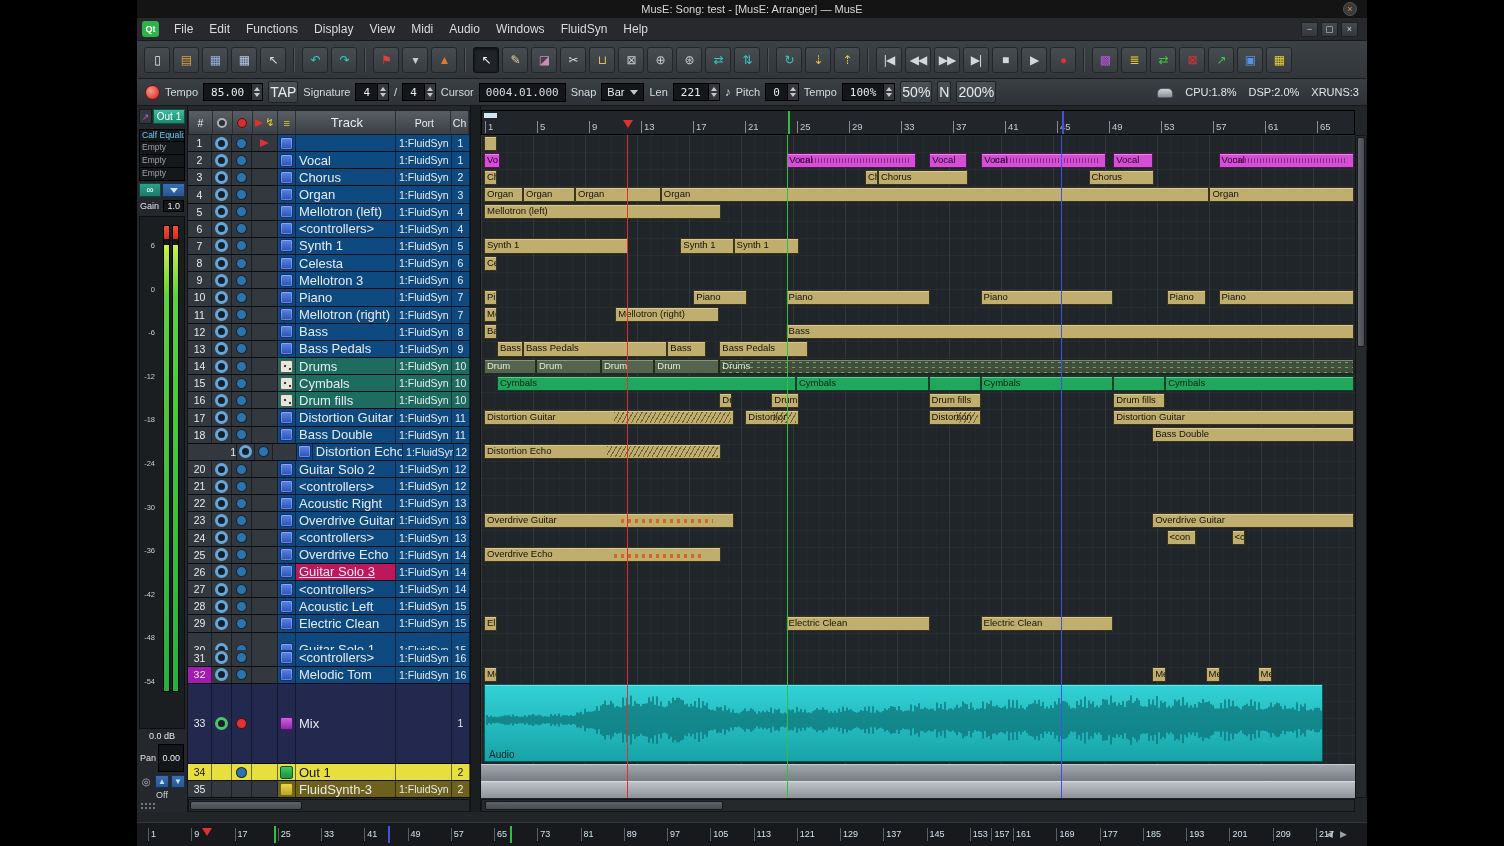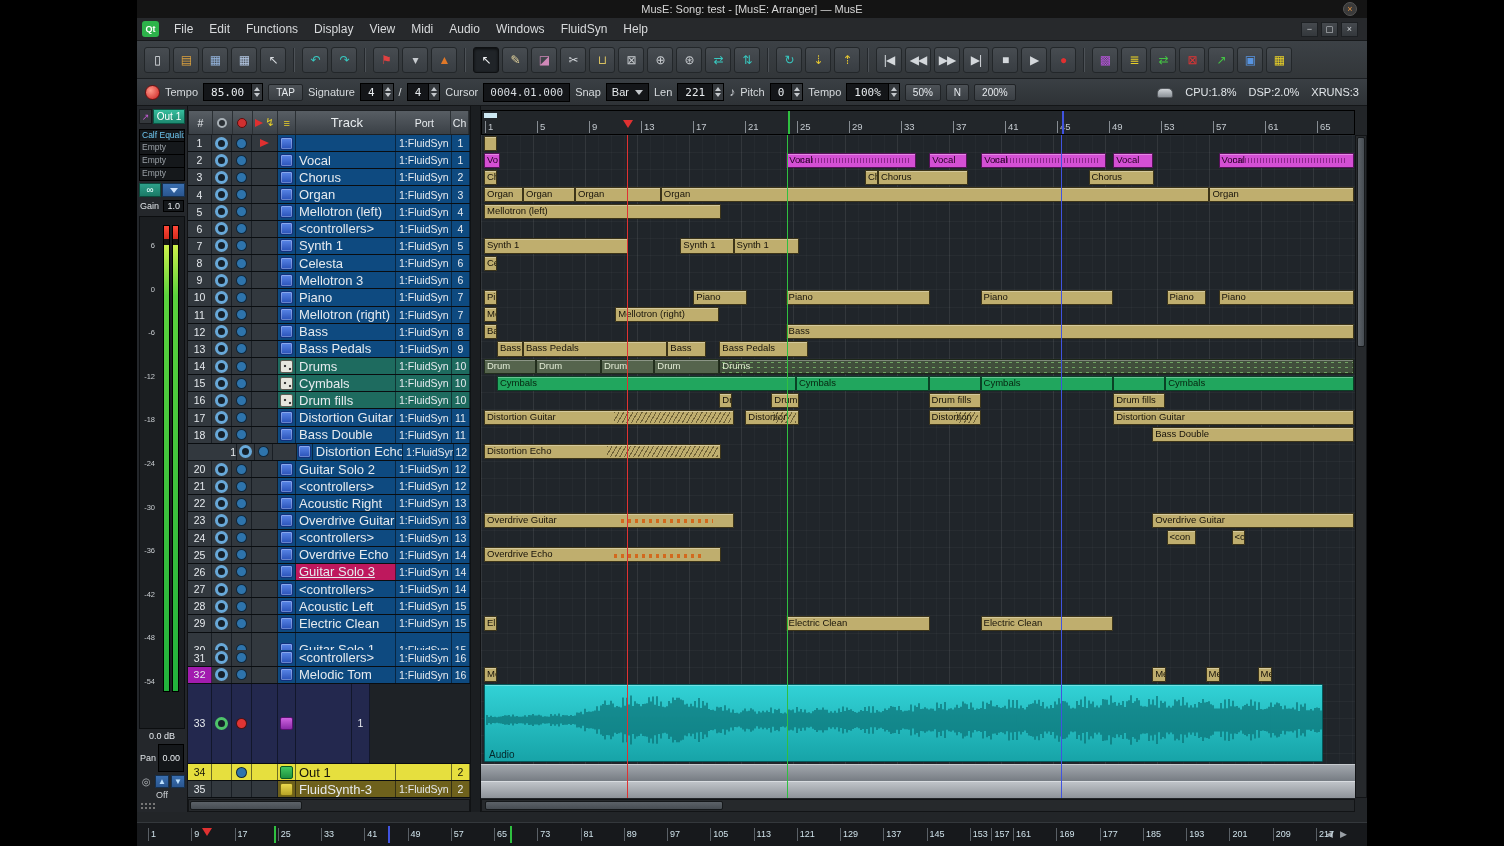--- a/index.html
+++ b/index.html
@@ -22,21 +22,21 @@
 .tbtn.active{background:#202428;border-color:#0e1012;box-shadow:inset 0 1px 3px rgba(0,0,0,.7)}
 .tsep{width:2px;height:24px;background:#24282c;border-right:1px solid #4d5257;margin:0 4px;flex:0 0 auto}
 .toolbar2{position:absolute;left:0;top:79px;width:100%;height:27px;background:linear-gradient(#3a3f44,#2e3236);border-bottom:1px solid #141618;display:flex;align-items:center;gap:5px;padding:0 8px;color:#d6dadd;font-size:11px}
 .t2lab{white-space:nowrap}
 .panic{width:15px;height:15px;border-radius:50%;background:radial-gradient(circle at 35% 35%,#ff9888,#cc2020);border:1px solid #6e0e0e;flex:0 0 auto}
 .spin{display:flex;background:#141619;border:1px solid #000;height:18px;align-items:stretch}
 .spin .val{padding:2px 7px;font-family:"DejaVu Sans Mono",monospace;font-size:11px;color:#e8ecef;white-space:nowrap}
 .arrs{display:flex;flex-direction:column;justify-content:center;width:11px;background:#34383c;border-left:1px solid #000;align-items:center;gap:2px}
 .arrs .up{width:0;height:0;border-left:3px solid transparent;border-right:3px solid transparent;border-bottom:4px solid #c4c8cc;display:block}
 .arrs .dn{width:0;height:0;border-left:3px solid transparent;border-right:3px solid transparent;border-top:4px solid #c4c8cc;display:block}
-.t2btn{background:linear-gradient(#4c5156,#3a3f44);border:1px solid #202326;color:#e6eaee;font-size:10px;padding:2px 7px;border-radius:2px;white-space:nowrap}
+.t2btn{background:linear-gradient(#4c5156,#3a3f44);border:1px solid #202326;color:#e6eaee;font-size:14px;padding:2px 1px;border-radius:2px;white-space:nowrap}
 .ro{background:#141619;border:1px solid #000;color:#d8dde2;font-family:"DejaVu Sans Mono",monospace;font-size:11px;padding:2px 6px;white-space:nowrap}
 .drop{display:flex;align-items:center;gap:6px;background:#141619;border:1px solid #000;height:18px;padding:0 5px;color:#e8ecef}
 .drop .dv{width:0;height:0;border-left:4px solid transparent;border-right:4px solid transparent;border-top:5px solid #c4c8cc}
 .noteic{color:#d0d4d8;font-size:12px}
 .statusgrp{margin-left:auto;display:flex;align-items:flex-end;gap:12px;font-size:11px;color:#e2e6ea}
 .cpuicon{width:16px;height:10px;background:linear-gradient(#d0d4d8,#8a9096);border-radius:5px 5px 2px 2px;border:1px solid #55595e}
 
 .main{position:absolute;left:0;top:106px;width:100%;height:706px;background:#222528}
 
 .mixer{position:absolute;left:0;top:0;width:51px;height:706px;background:#24272b;border-right:1px solid #101214;display:flex;flex-direction:column;padding:3px 2px 2px}
@@ -947,20 +947,21 @@
             <div class="tc c-btn" style="background: rgb(35, 40, 78);">
               <div class="knob k-ring" style="color: rgb(78, 196, 106);"></div>
             </div>
             <div class="tc c-btn" style="background: rgb(35, 40, 78);">
               <div class="knob k-dot" style="color: rgb(224, 52, 52);"></div>
             </div>
             <div class="tc c-pin" style="background: rgb(35, 40, 78);"></div>
             <div class="tc c-icon" style="background: rgb(35, 40, 78);">
               <div class="ticon ticon-wave"></div>
             </div>
+            <div class="tc c-name" style="background: rgb(35, 40, 78);">Mix</div>
             <div class="tc c-port" style="background: rgb(35, 40, 78);"></div>
             <div class="tc c-ch" style="background: rgb(35, 40, 78);">1</div>
           </div>
           <div class="trow dark-text" style="top: 629px; height: 17px;">
             <div class="tc c-num" style="background: rgb(230, 223, 62);">34</div>
             <div class="tc c-btn" style="background: rgb(230, 223, 62);"></div>
             <div class="tc c-btn" style="background: rgb(230, 223, 62);">
               <div class="knob k-dot" style="color: rgb(46, 116, 172);"></div>
             </div>
             <div class="tc c-pin" style="background: rgb(230, 223, 62);"></div>

